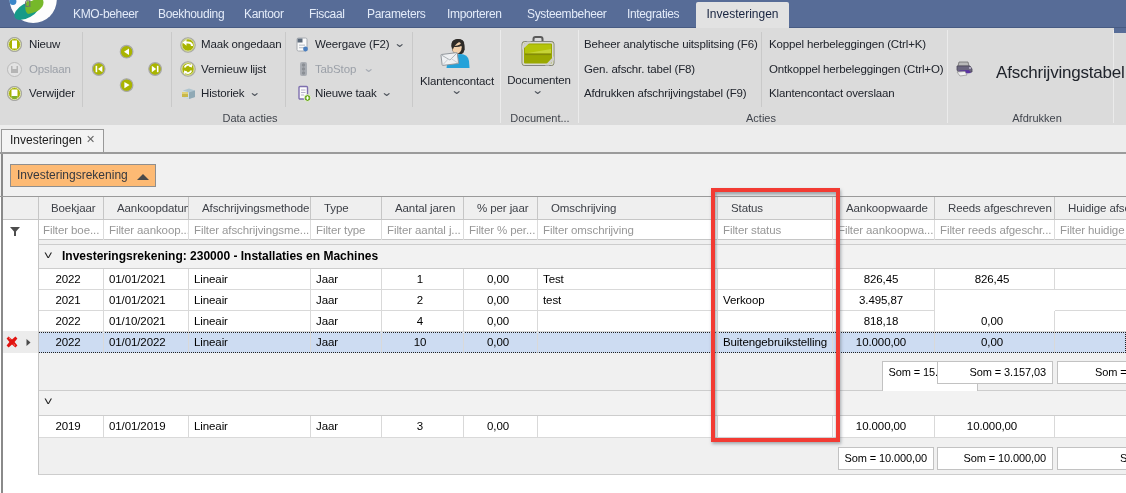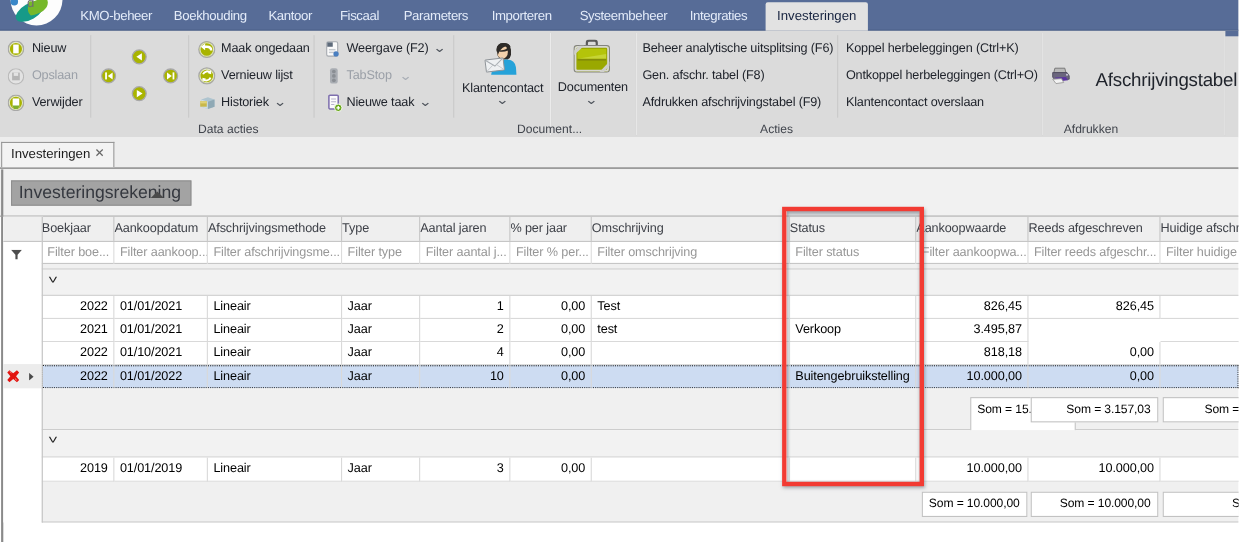--- a/index.html
+++ b/index.html
@@ -6,50 +6,50 @@
 body{font-family:"Liberation Sans",sans-serif;background:#fff;position:relative}
 .abs{position:absolute}
 
 #menubar{position:absolute;left:0;top:0;width:1126px;height:28px;background:#576c97;border-bottom:1px solid #475b83}
 .mitem{position:absolute;top:6.5px;font-size:12px;letter-spacing:-0.35px;color:#e3ebf9;white-space:nowrap}
 #activetab{position:absolute;left:696px;top:2px;width:93px;height:26px;background:#e2e2e2;border-radius:2px 2px 0 0;font-size:12px;color:#17233f;text-align:center;line-height:25px}
 
 #ribbon{position:absolute;left:0;top:28px;width:1126px;height:97px;background:#dbdbdb}
 .gsep{position:absolute;top:30px;width:1px;height:93px;background:#bdbdbd;border-right:1px solid #ebebeb}
 .ssep{position:absolute;top:4px;width:1px;height:75px;background:#c9c9c9}
-.glabel{position:absolute;top:112px;font-size:11px;color:#41454d;text-align:left;white-space:nowrap}
+.glabel{position:absolute;top:112px;font-size:11px;color:#41454d;text-align:center;white-space:nowrap}
 .rtext{position:absolute;font-size:11.5px;letter-spacing:-0.15px;color:#20242c;white-space:nowrap}
 .rtext.dis{color:#9ba0a8}
 .chev{position:absolute;font-size:11px;color:#4e545c;transform:scale(1.35,1.1)}
 
 #tabstrip{position:absolute;left:0;top:125px;width:1126px;height:29px;background:#ededed}
 #doctab{position:absolute;left:1px;top:4px;width:103px;height:23px;background:#f3f3f3;border:1px solid #989898;border-bottom:none;font-size:12px;color:#1c1c1c}
 #tabline{position:absolute;left:0;top:27px;width:1126px;height:2px;background:#9b9b9b}
 
 #panel{position:absolute;left:0;top:154px;width:1126px;height:339px;background:#fff}
 #grouparea{position:absolute;left:0;top:0;width:1126px;height:42px;background:#f1f1f1}
 #leftline{position:absolute;left:1px;top:154px;width:2px;height:339px;background:#8a8a8a}
-#groupbtn{position:absolute;left:10px;top:164px;width:164px;height:23px;background:#a3a3a3;border:1px solid #8f8f8f;font-size:16px;color:#35383f;line-height:21px;padding-left:6px}
+#groupbtn{position:absolute;left:10px;top:164px;width:146px;height:23px;background:#fdba74;border:1px solid #8f8f8f;font-size:12px;color:#35383f;line-height:21px;padding-left:6px}
 #groupbtn .tri{position:absolute;left:126px;top:9px;width:0;height:0;border-left:6px solid transparent;border-right:6px solid transparent;border-bottom:6px solid #4a4a4a}
 
 #grid{position:absolute;left:0;top:196px;width:1126px;height:279px}
 #gridtop{position:absolute;left:0;top:0;width:1126px;height:1px;background:#9a9a9a}
 .hrow{position:absolute;left:38px;top:1px;width:1088px;height:23px;background:#efefef;border-bottom:1px solid #c6c6c6}
-.hcell{position:absolute;top:0;height:22px;border-right:1px solid #c6c6c6;font-size:11.5px;letter-spacing:-0.1px;color:#3e4148;line-height:22px;padding-left:0;overflow:hidden;white-space:nowrap}
+.hcell{position:absolute;top:0;height:22px;border-right:1px solid #c6c6c6;font-size:11.5px;letter-spacing:-0.1px;color:#3e4148;line-height:22px;padding-left:13px;overflow:hidden;white-space:nowrap}
 #indcol{position:absolute;left:3px;top:1px;width:36px;height:278px;background:#fff;border-right:1px solid #c6c6c6}
 #indhead{position:absolute;left:3px;top:1px;width:36px;height:23px;background:#efefef;border-right:1px solid #c6c6c6;border-bottom:1px solid #c6c6c6}
 .frow{position:absolute;left:38px;top:24px;width:1088px;height:20px;background:#fff;border-bottom:1px solid #c6c6c6}
 .fcell{position:absolute;top:0;height:20px;border-right:1px solid #dcdcdc;font-size:11.5px;letter-spacing:-0.1px;color:#979797;line-height:20px;padding-left:5px;overflow:hidden;white-space:nowrap}
 .gaprow{position:absolute;left:38px;top:44px;width:1088px;height:4px;background:#f0f0f0}
 .grouprow{position:absolute;left:38px;width:1088px;background:#f2f2f2;border-top:1px solid #cdcdcd;border-bottom:1px solid #cdcdcd;font-size:12px;color:#000}
 .grouprow b{position:absolute;left:24px;top:4px;font-weight:bold}
 .grouprow .gchev{position:absolute;left:7px;top:4px;font-size:11px;color:#222;font-weight:normal;transform:scaleX(1.4)}
 .drow{position:absolute;left:38px;width:1088px;height:21px;background:#fff}
 .dcell{position:absolute;top:0;height:21px;border-right:1px solid #d9d9d9;border-bottom:1px solid #d9d9d9;font-size:11.5px;letter-spacing:-0.1px;color:#000;line-height:20px;overflow:hidden;white-space:nowrap}
-.dcell.num{text-align:right;padding-right:5px}
+.dcell.num{text-align:center;padding-right:5px}
 .dcell.txt{padding-left:5px}
 .frow2{position:absolute;left:38px;width:1088px;background:#f0f0f0}
 .sombox{position:absolute;background:#fff;border:1px solid #c2c2c2;font-size:11px;letter-spacing:-0.1px;color:#000;text-align:right;padding-right:6px;overflow:hidden;white-space:nowrap}
 
 .c1{left:0px;width:66px}
 .c2{left:66px;width:85px}
 .c3{left:151px;width:122px}
 .c4{left:273px;width:71px}
 .c5{left:344px;width:82px}
 .c6{left:426px;width:74px}
@@ -170,20 +170,21 @@
  <div class="fcell c11">Filter huidige af</div>
 </div>
 
 <svg class="abs" style="left:10px;top:31px" width="10" height="9" viewBox="0 0 10 9">
 <path d="M0 0 H10 L6 4.5 L6 9 L4 9 L4 4.5 Z" fill="#4d4d4d"></path>
 </svg>
 <div class="gaprow" style="top:44px"></div>
 
 <div class="grouprow" style="top:48px;height:25px">
       <span class="gchev">˅</span>
+      <b>Investeringsrekening: 230000 - Installaties en Machines</b>
     </div>
 
 <div class="drow" style="top:73px">
  <div class="dcell num c1">2022</div>
       <div class="dcell txt c2">01/01/2021</div>
       <div class="dcell txt c3">Lineair</div>
       <div class="dcell txt c4">Jaar</div>
       <div class="dcell num c5">1</div>
       <div class="dcell num c6">0,00</div>
       <div class="dcell txt c7">Test</div>

